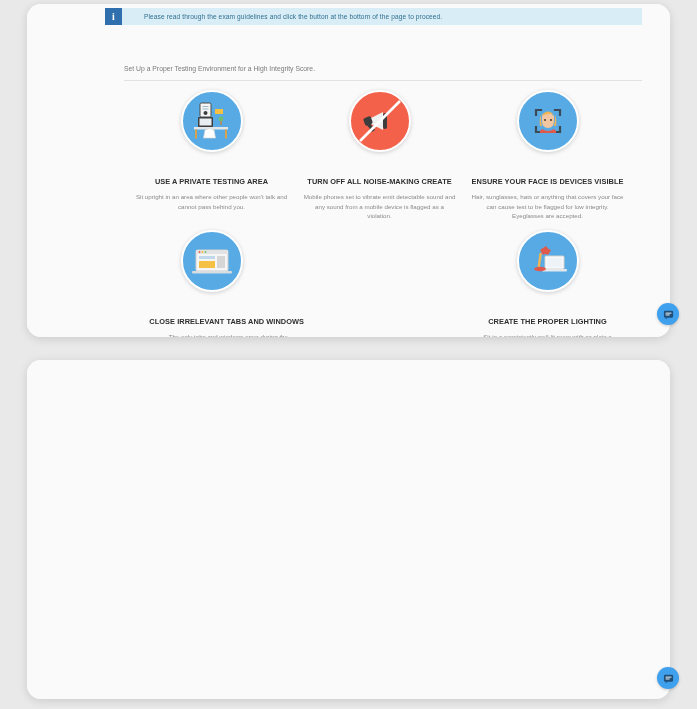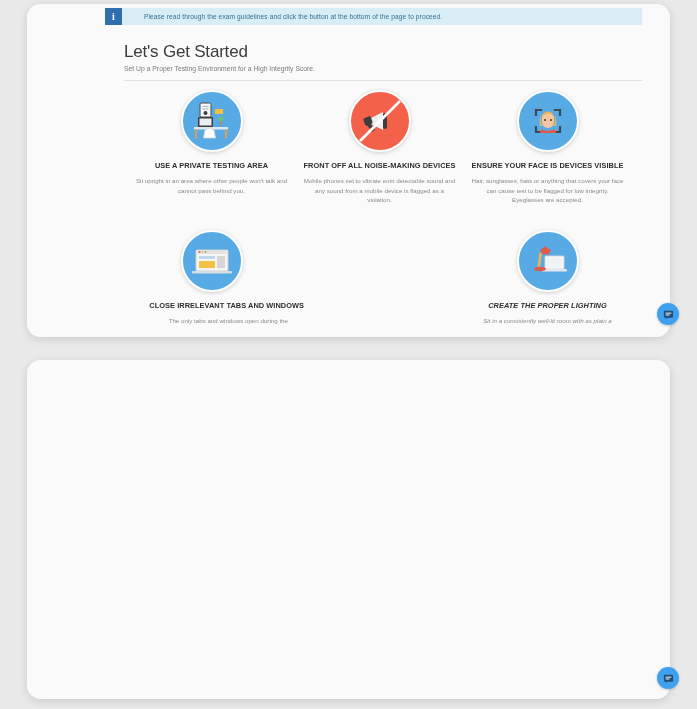--- a/index.html
+++ b/index.html
@@ -64,35 +64,35 @@
     margin: 0 auto; position: relative;
     box-shadow: 0 1px 4px rgba(0,0,0,0.18);
     border: 2px solid #ffffff;
     overflow: hidden;
   }
   .circle.blue { background: #58aae4; }
   .circle.red  { background: #f4614a; }
   .circle svg { position: absolute; left: 0; top: 0; }
 
   .tile-title {
-    margin-top: 9px; font-size: 7.4px; font-weight: bold;
+    margin-top: 25px; font-size: 7.4px; font-weight: bold;
     color: #2e2e2e; letter-spacing: .05px; line-height: 1.25;
   }
   .tile-body {
     margin-top: 6px; font-size: 6.2px; color: #8a8a8a; line-height: 1.5;
     padding: 0 16px;
   }
 
   
   .t1 { left: 92px;  top: 86px; }
   .t2 { left: 260px; top: 86px; }
   .t3 { left: 428px; top: 86px; }
   .t4 { left: 92px;  top: 226px; text-align: right; }
   .t5 { left: 260px; top: 226px; }
-  .t6 { left: 428px; top: 226px; font-style: italic; }
+  .t6 { left: 428px; top: 226px; }
 
   
   .chat-btn {
     position: absolute; width: 22px; height: 22px; border-radius: 50%;
     background: #3fa0ee; display: flex; align-items: center; justify-content: center;
     cursor: pointer; box-shadow: 0 1px 3px rgba(0,0,0,0.2);
   }
   .chat-1 { left: 657px; top: 303px; }
   .chat-2 { left: 657px; top: 667px; }
 </style>
@@ -104,21 +104,20 @@
   <div class="panel panel-top">
     <div class="inner">
 
       <div class="alert">
         <div class="alert-icon">
           <span>i</span>
         </div>
         <div class="alert-text">Please read through the exam guidelines and click the button at the bottom of the page to proceed.</div>
       </div>
 
-      <div class="page-title">Let's Get Started</div>
       <div class="page-sub">Set Up a Proper Testing Environment for a High Integrity Score.</div>
       <div class="rule rule-top"></div>
 
       <div class="tile t1">
         <div class="circle blue">
           <svg width="58" height="58" viewBox="0 0 58 58">
             <rect x="17" y="11" width="11" height="14" rx="1.5" fill="#f5f5f5" stroke="#4a4a4a" stroke-width="1"></rect>
             <line x1="19.5" y1="14.5" x2="25.5" y2="14.5" stroke="#9bb7c9" stroke-width="1"></line>
             <line x1="19.5" y1="17" x2="25.5" y2="17" stroke="#9bb7c9" stroke-width="1"></line>
             <circle cx="22.5" cy="21" r="2" fill="#3d3d3d"></circle>
@@ -140,21 +139,21 @@
       <div class="tile t2">
         <div class="circle red">
           <svg width="58" height="58" viewBox="0 0 58 58">
             <path d="M20 26 l12 -6 v18 l-12 -6 z" fill="#f0f0f0"></path>
             <rect x="13" y="25" width="8" height="8" rx="2" fill="#3d3d3d" transform="rotate(-20 17 29)"></rect>
             <path d="M16 33 l5 7 l3 -2 l-5 -7 z" fill="#3d3d3d"></path>
             <rect x="32" y="21" width="4" height="16" rx="2" fill="#3d3d3d"></rect>
             <line x1="9" y1="49" x2="49" y2="9" stroke="#ffffff" stroke-width="2.6"></line>
           </svg>
         </div>
-        <div class="tile-title">FRONT OFF ALL NOISE-MAKING DEVICES</div>
+        <div class="tile-title">TURN OFF ALL NOISE-MAKING CREATE</div>
         <div class="tile-body">Mobile phones set to vibrate emit detectable sound and any sound from a mobile device is flagged as a violation.</div>
       </div>
 
       <div class="tile t3">
         <div class="circle blue">
           <svg width="58" height="58" viewBox="0 0 58 58">
             <g stroke="#3d4a55" stroke-width="2.2" fill="none" stroke-linecap="square">
               <path d="M17 23 v-5 h5"></path>
                 <path d="M41 23 v-5 h-5"></path>
               <path d="M17 35 v5 h5"></path>

